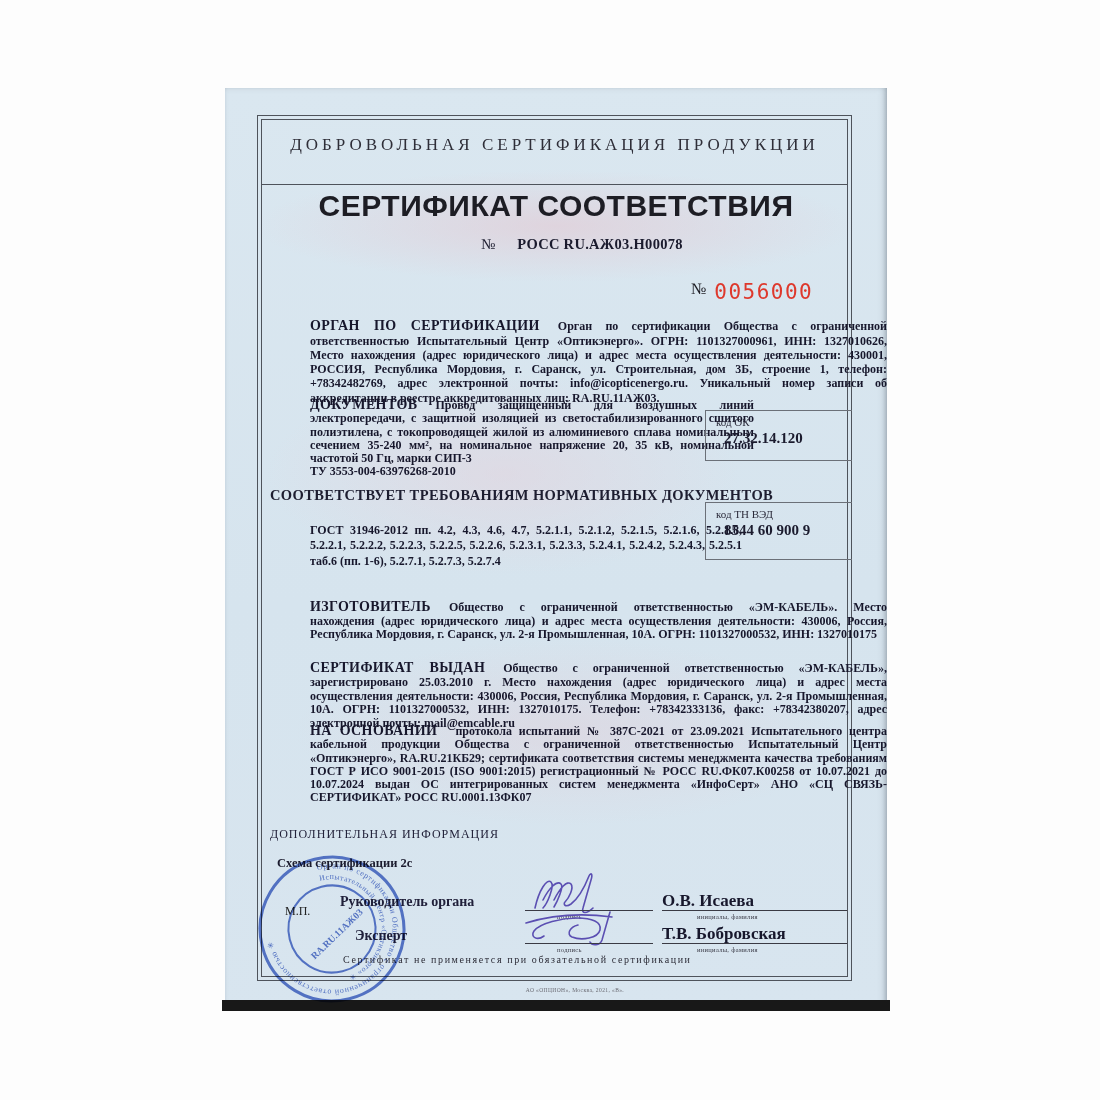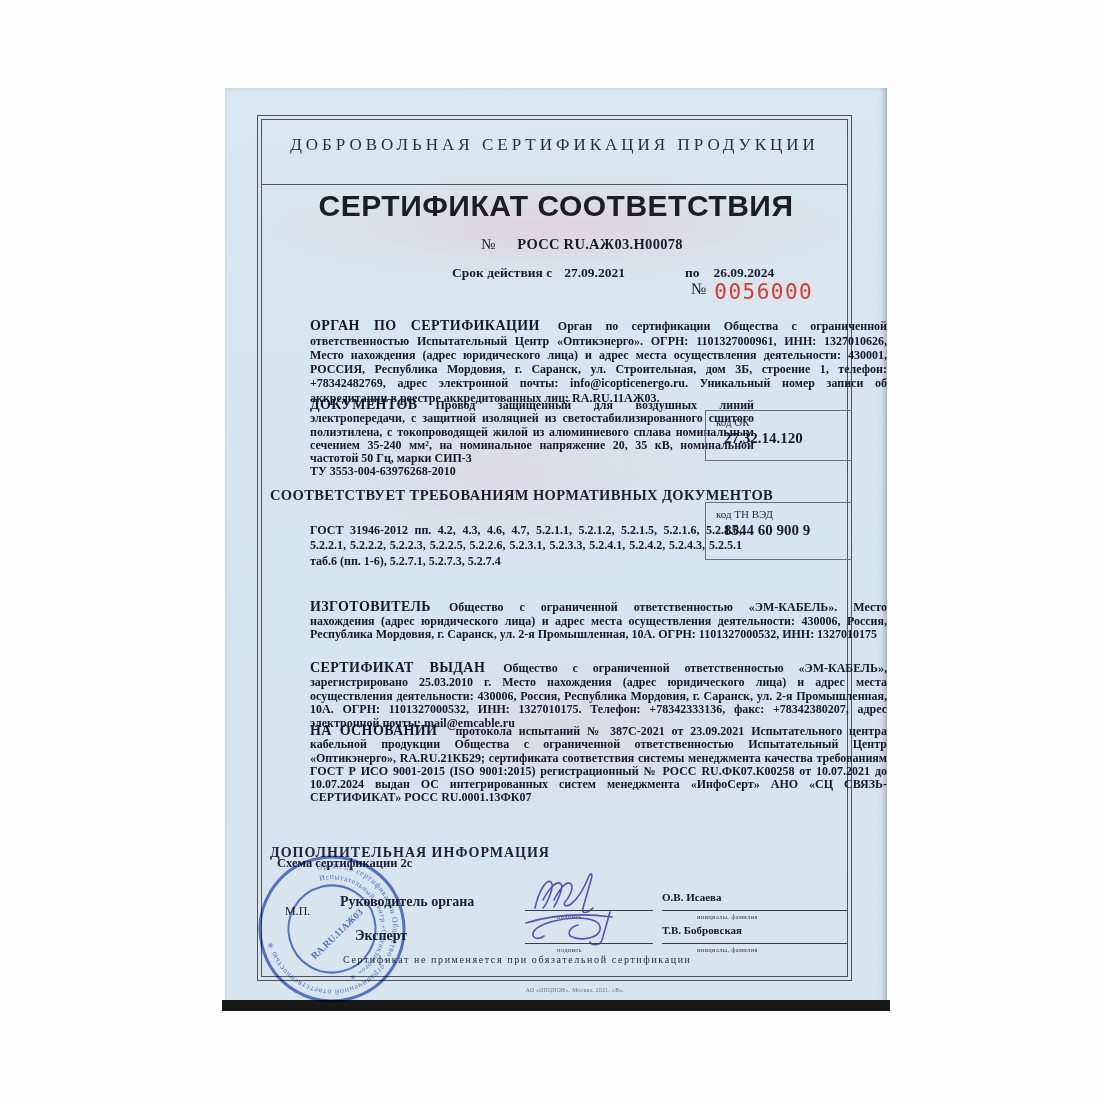--- a/index.html
+++ b/index.html
@@ -42,30 +42,30 @@
   .codebox{position:absolute;left:480px;width:147px;border:1px solid #6b7078;border-right:none;box-sizing:border-box;padding:5px 4px 0 10px;}
   .codebox .clabel{font-size:11px;font-weight:normal;color:#2a2a3a;}
   .codebox .cval{font-size:15px;font-weight:bold;margin-top:2px;padding-left:8px;}
   .okbox{top:322px;height:51px;}
   .tnvedbox{top:414px;height:58px;}
   .complies{position:absolute;left:45px;top:399px;font-size:14.5px;font-weight:bold;letter-spacing:.4px;color:#1d1d30;}
   .gost{left:45px;top:423px;width:432px;line-height:1.28;}
   .manufacturer{left:45px;top:499px;width:577px;line-height:1.12;}
   .issued{left:45px;top:560px;width:577px;line-height:1.14;}
   .basis{left:45px;top:623px;width:577px;line-height:1.1;}
-  .addinfo{position:absolute;left:45px;top:739px;font-size:14px;font-weight:bold;letter-spacing:1px;color:#22223a;margin-top:18px;}
+  .addinfo{position:absolute;left:45px;top:739px;font-size:12px;font-weight:normal;letter-spacing:1px;color:#22223a;}
   .scheme{position:absolute;left:52px;top:768px;font-size:12.5px;font-weight:bold;}
   
   .mp{position:absolute;left:60px;top:816px;font-size:12px;color:#222;}
   .role-head{position:absolute;left:115px;top:806px;font-size:14px;font-weight:bold;color:#20203a;}
   .role-expert{position:absolute;left:130px;top:840px;font-size:14px;font-weight:bold;color:#20203a;}
   .sigline{position:absolute;width:128px;border-bottom:1px solid #3a3a44;height:0;}
   .nameline{position:absolute;width:185px;border-bottom:1px solid #3a3a44;height:0;}
   .tinylabel{position:absolute;font-size:6.5px;color:#3c3c48;letter-spacing:.3px;}
-  .signame{position:absolute;font-size:11px;font-weight:bold;color:#17172c;}
+  .signame{position:absolute;font-size:17px;font-weight:bold;color:#17172c;}
   .sigscribble{position:absolute;}
   .footnote{position:absolute;left:118px;top:866px;font-size:10px;letter-spacing:1.6px;color:#2b2b36;}
   .tinyprint{position:absolute;left:210px;top:899px;width:280px;text-align:center;font-size:5.5px;color:#6a6a72;letter-spacing:.4px;}
   
   .stamp{position:absolute;left:26px;top:760px;width:162px;height:162px;transform:rotate(-14deg);
          opacity:.82;mix-blend-mode:multiply;z-index:5;}
 </style>
 </head>
 <body>
 
@@ -78,23 +78,20 @@
         <div class="frame-divider"></div>
       </div>
     </div>
 
     <div class="main-title">СЕРТИФИКАТ СООТВЕТСТВИЯ</div>
 
     <div class="numline">
       <span class="no">№</span><span class="val">РОСС RU.АЖ03.Н00078</span>
     </div>
 
-    <div class="validity">
-      <span>Срок действия  с</span><span class="d1">27.09.2021</span><span class="po">по</span><span class="d2">26.09.2024</span>
-    </div>
 
     <div class="rednum">
       <span class="no">№</span><span class="digits">0056000</span>
     </div>
 
     <p class="para org">
       <span class="plabel">ОРГАН ПО СЕРТИФИКАЦИИ</span><span>Орган по сертификации Общества с ограниченной ответственностью Испытательный Центр «Оптикэнерго». ОГРН: 1101327000961, ИНН: 1327010626, Место нахождения (адрес юридического лица) и адрес места осуществления деятельности: 430001, РОССИЯ, Республика Мордовия, г. Саранск, ул. Строительная, дом 3Б, строение 1, телефон: +78342482769, адрес электронной почты: info@icopticenergo.ru. Уникальный номер записи об аккредитации в реестре аккредитованных лиц: RA.RU.11АЖ03.</span>
     </p>
 
     <div class="para product">

